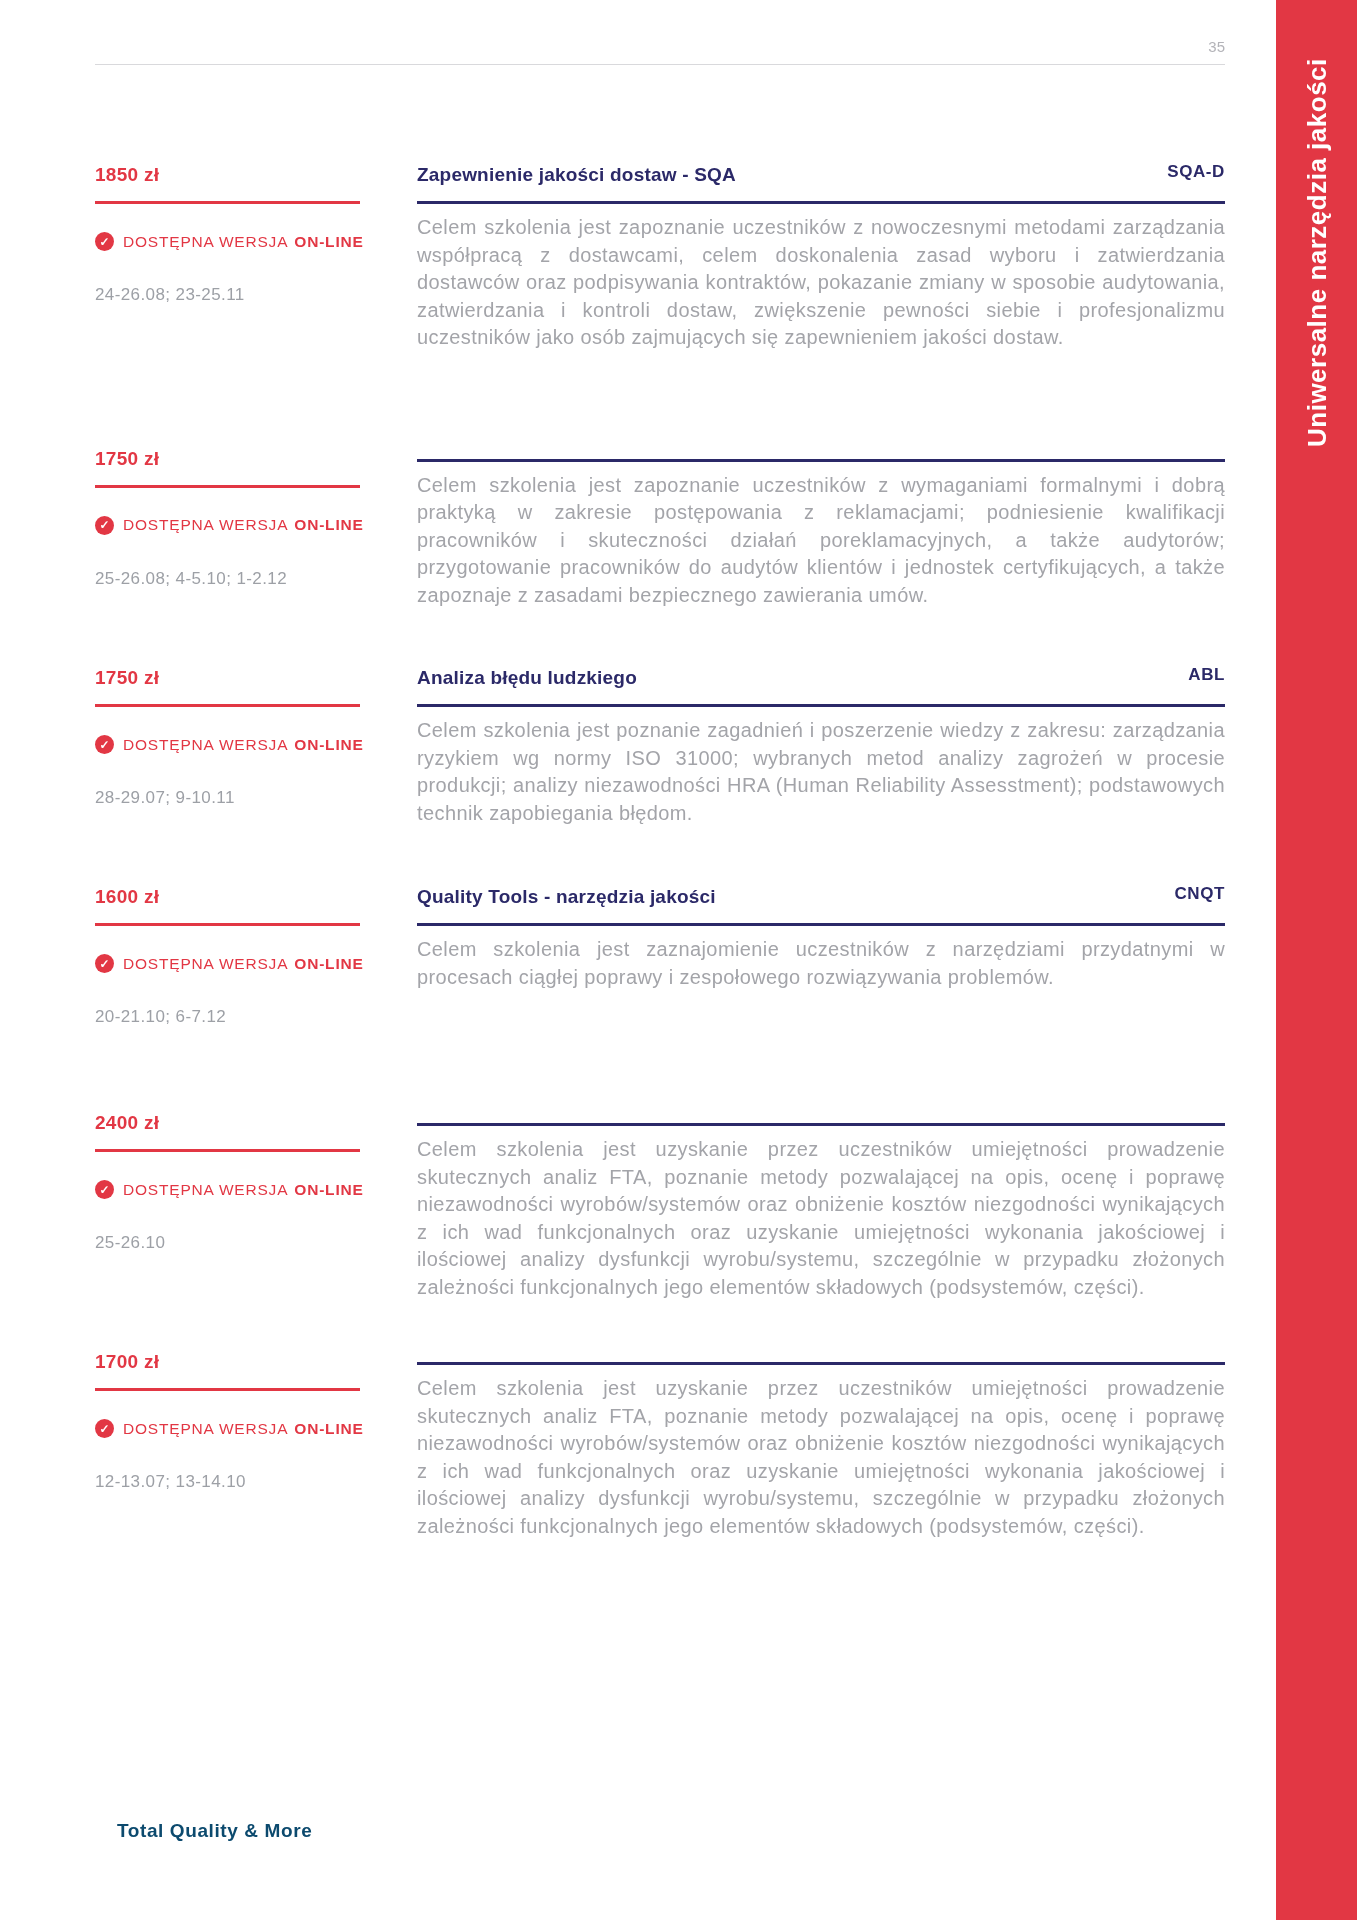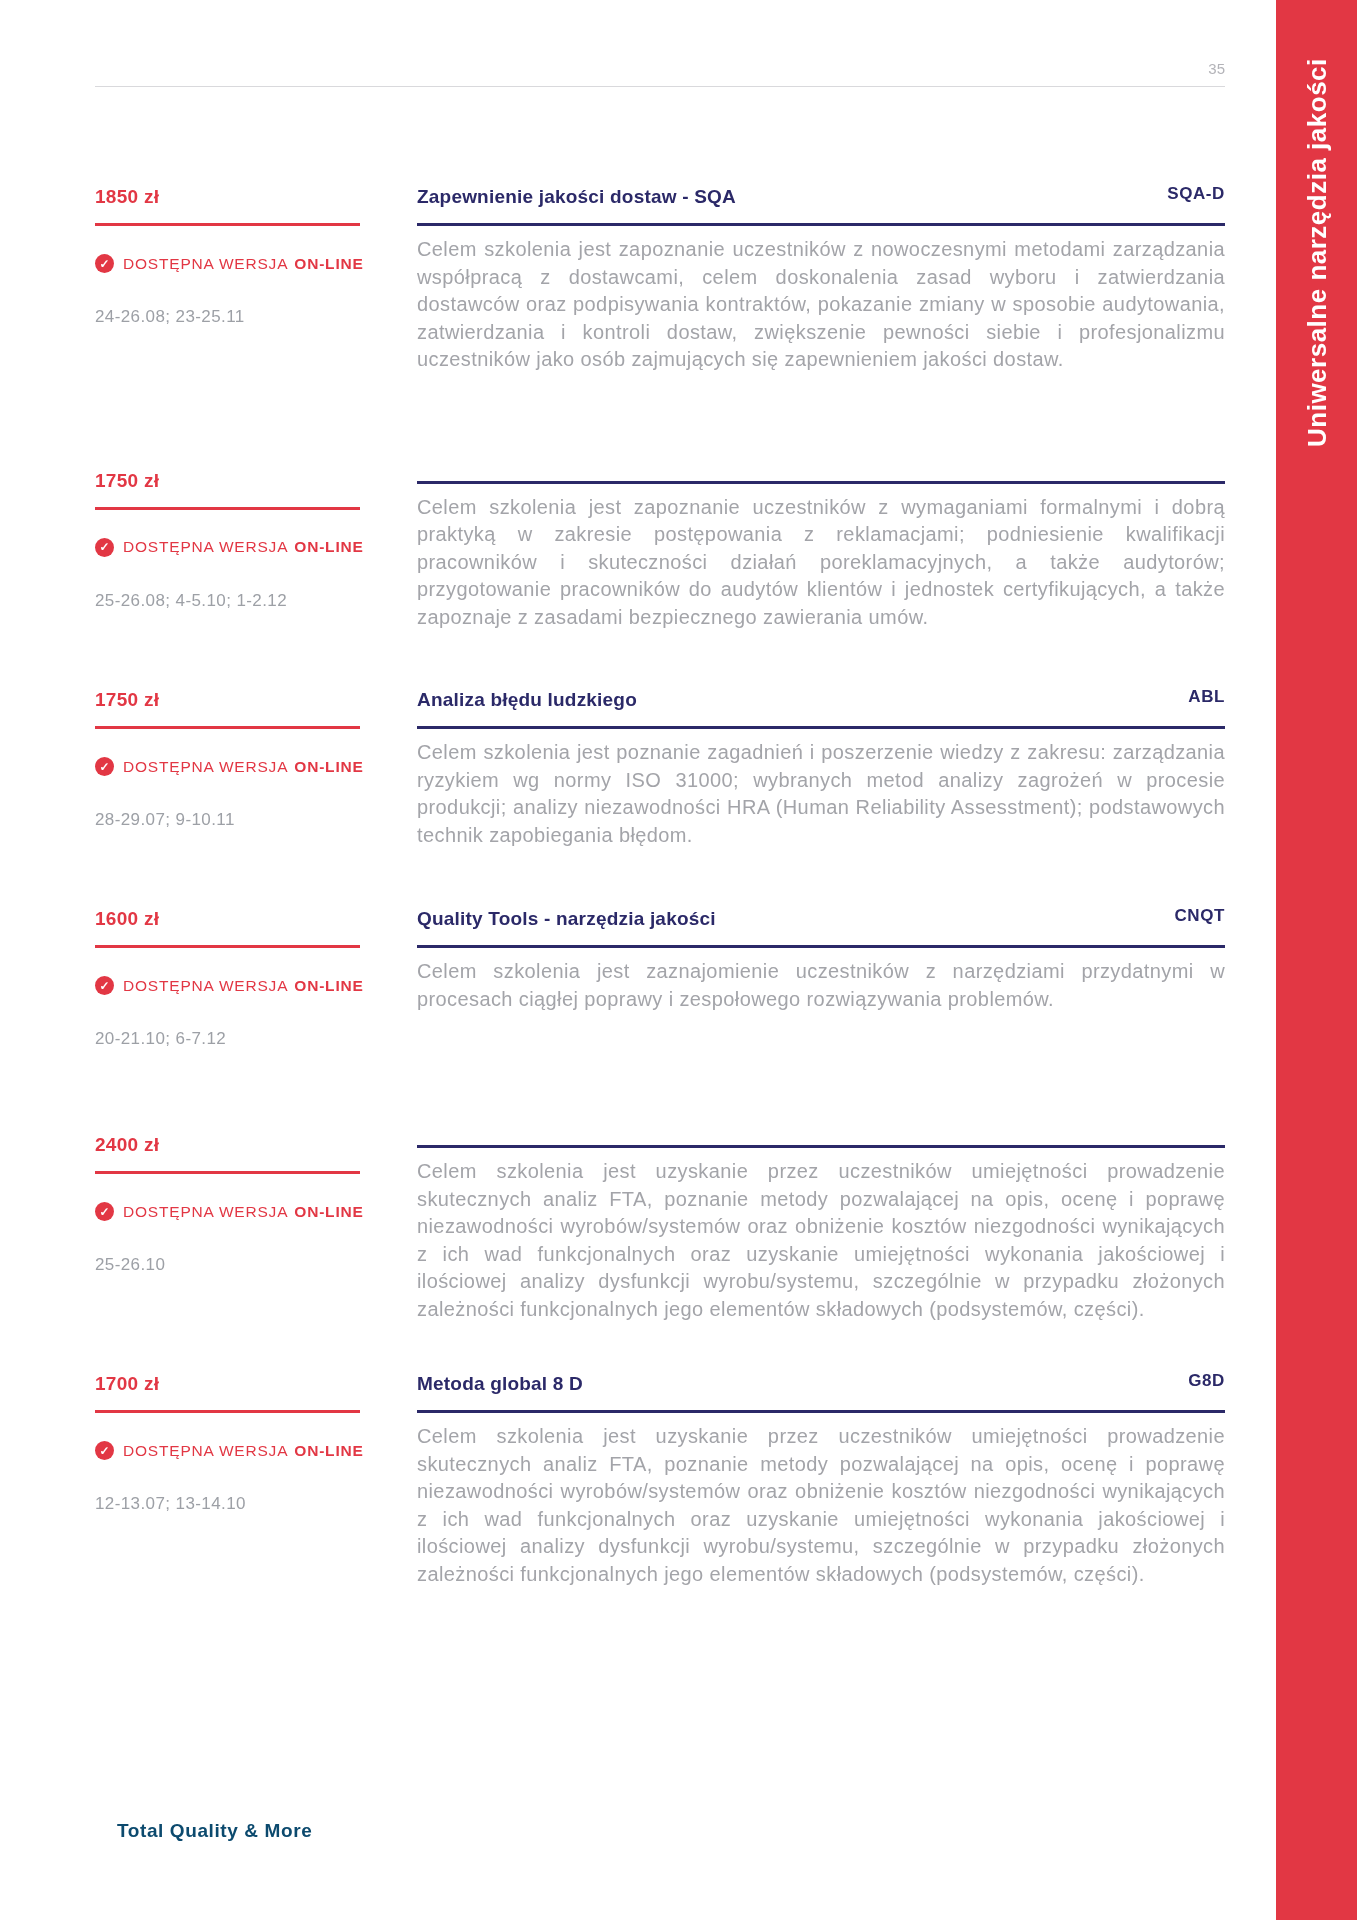--- a/index.html
+++ b/index.html
@@ -15,21 +15,21 @@
     background:#e23744;
   }
   .side-label {
     position:absolute; top:447px; left:1302px;
     transform-origin:0 0; transform:rotate(-90deg);
     white-space:nowrap; color:#ffffff; font-weight:700;
     font-size:26px; letter-spacing:0.5px;
   }
   
   .content { position:relative; margin:0 132px 0 95px; width:1130px; }
-  .page-head { padding-top:60px; }
+  .page-head { padding-top:38px; }
   .page-num { text-align:right; font-size:15px; color:#b3b3b8; margin-bottom:9px; }
   .head-rule { height:1px; background:#d9d9dc; }
 
   .course { display:grid; grid-template-columns:265px 1fr; column-gap:57px; }
   .row0 { margin-top:97px; }
   .row1 { margin-top:94px; }
   .row2 { margin-top:56px; }
   .row3 { margin-top:57px; }
   .row4 { margin-top:81px; }
   .row5 { margin-top:48px; }
@@ -178,24 +178,20 @@
         <div class="price">1700 zł</div>
         <div class="rule-red"></div>
         <div class="online">
           <span class="check">✓</span>
           <span>DOSTĘPNA WERSJA</span>
           <span class="hl">ON-LINE</span>
         </div>
         <div class="dates">12-13.07; 13-14.10</div>
       </div>
       <div class="right">
-        <div class="title-row">
-          <h3 class="course-title">Metoda global 8 D</h3>
-          <span class="course-code">G8D</span>
-        </div>
         <div class="rule-navy"></div>
         <p class="desc">Celem szkolenia jest uzyskanie przez uczestników umiejętności prowadzenie skutecznych analiz FTA, poznanie metody pozwalającej na opis, ocenę i poprawę niezawodności wyrobów/systemów oraz obniżenie kosztów niezgodności wynikających z ich wad funkcjonalnych oraz uzyskanie umiejętności wykonania jakościowej i ilościowej analizy dysfunkcji wyrobu/systemu, szczególnie w przypadku złożonych zależności funkcjonalnych jego elementów składowych (podsystemów, części).</p>
       </div>
     </section>
 
   </div>
 
   <div class="brand-footer">Total Quality &amp; More</div>
 
 </div>

